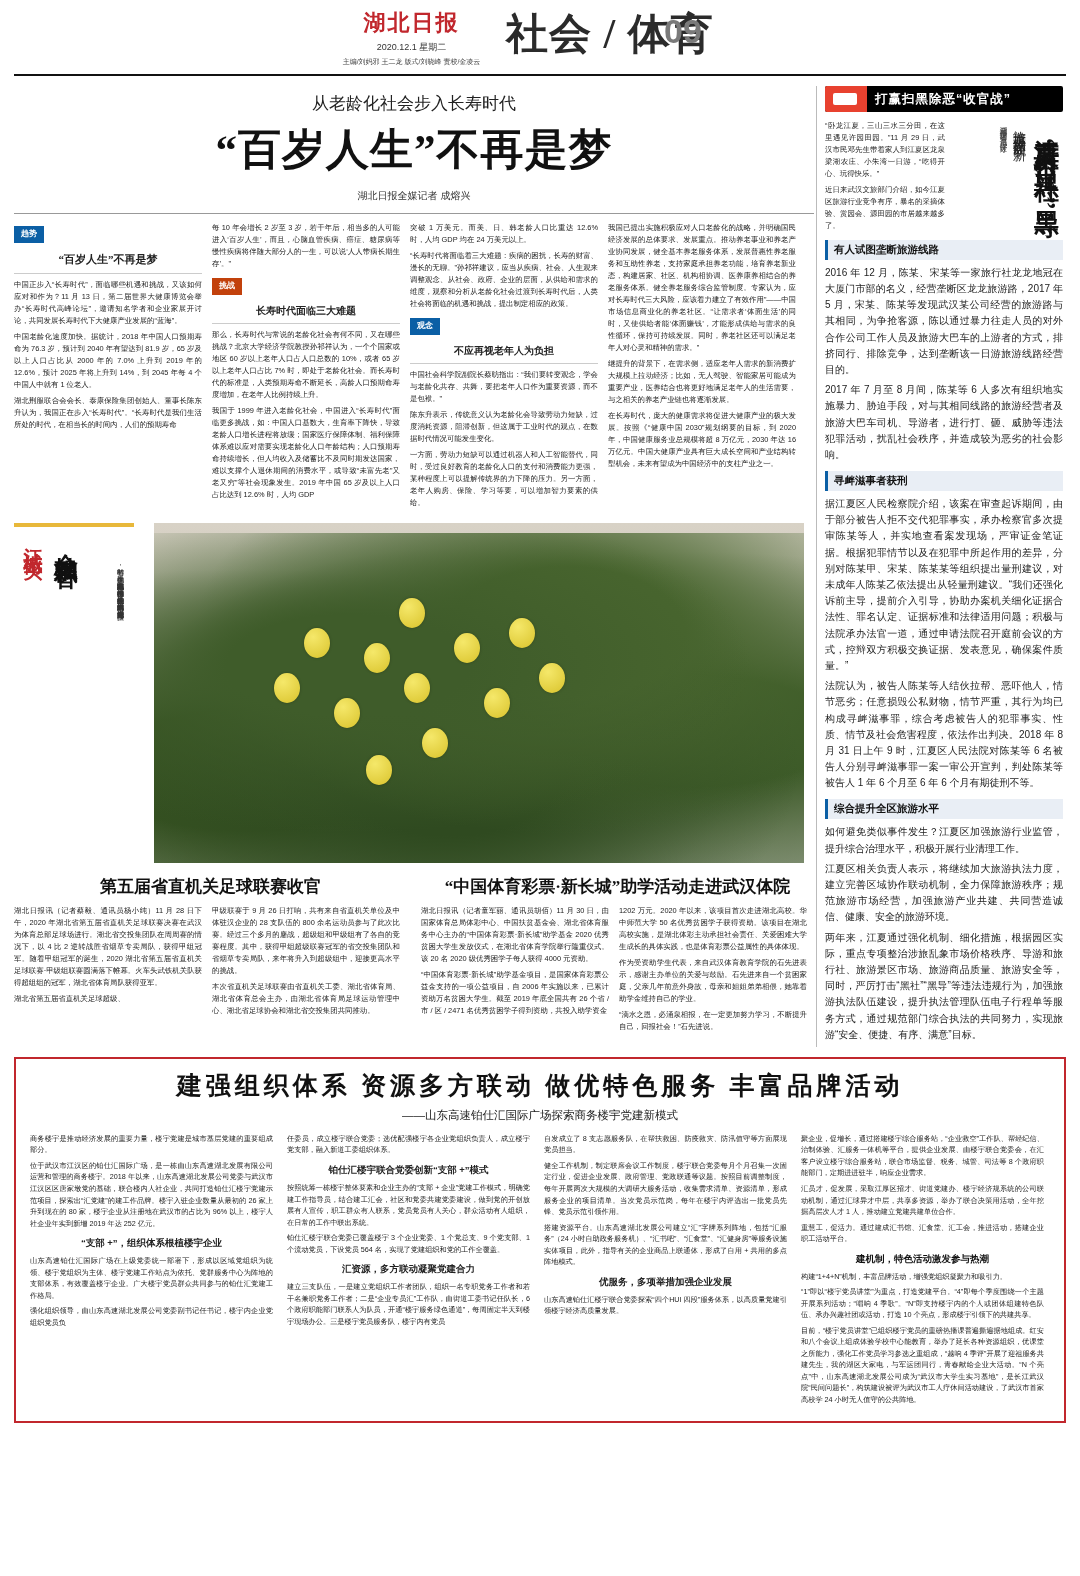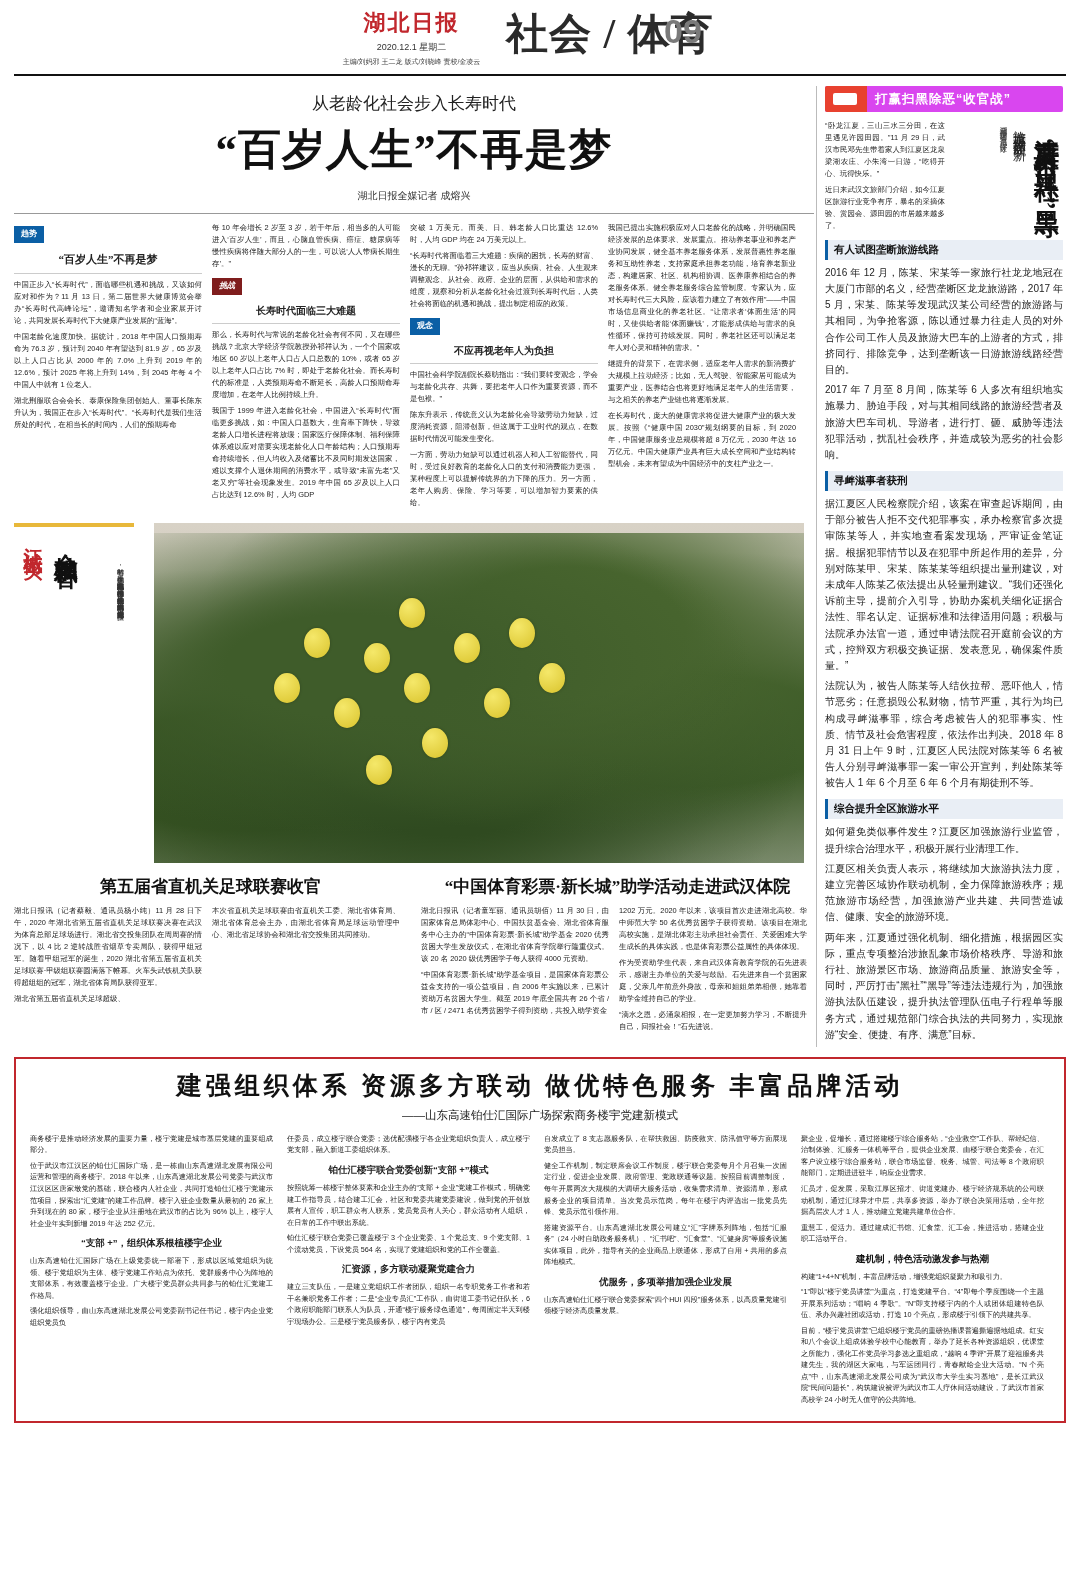--- a/index.html
+++ b/index.html
@@ -27,21 +27,21 @@
   
   .head-kicker{text-align:center;font-size:17px;color:#222;margin-top:6px;font-family:"Liberation Serif","DejaVu Serif",serif;}
   .head-main{text-align:center;font-size:43px;font-weight:bold;color:#111;margin-top:6px;letter-spacing:1px;font-family:"Liberation Serif","DejaVu Serif",serif;}
   .head-byline{text-align:center;font-size:10px;color:#333;margin-top:10px;}
   .rule-thin{border-top:1px solid #999;margin:10px 0 8px;}
 
   
   .cols4{display:flex;gap:10px;font-size:7.4px;line-height:1.62;color:#222;text-align:justify;}
   .cols4 .c{width:188px;}
   .sub-tag{display:inline-block;background:#0b5fa5;color:#fff;font-size:8px;padding:2px 7px;margin:4px 0 4px;font-weight:bold;}
-  .sub-tag.alt{background:#7f1d1d;font-style:italic;}
+  .sub-tag.alt{background:#c2410c;}
   .sub-head{font-size:11px;font-weight:bold;text-align:center;margin:4px 0 5px;border-bottom:1px solid #ccc;padding-bottom:4px;font-family:"Liberation Serif","DejaVu Serif",serif;}
   .sub-head.small{font-size:10px;}
   .cols4 p{margin:0 0 4px;}
 
   
   .photo-block{display:flex;margin-top:10px;gap:8px;}
   .photo-side{width:132px;position:relative;}
   .photo-side .bar{height:4px;background:#e8b83a;width:120px;margin-bottom:6px;}
   .vtitle{display:flex;gap:4px;margin-left:6px;}
   .vtitle span{writing-mode:vertical-rl;font-size:24px;font-weight:bold;letter-spacing:4px;font-family:"Liberation Serif","DejaVu Serif",serif;}
@@ -62,21 +62,21 @@
 
   
   .two-art{display:flex;gap:14px;margin-top:12px;}
   .two-art .a{width:393px;}
   .art-h{font-size:17px;font-weight:bold;text-align:center;margin-bottom:7px;font-family:"Liberation Serif","DejaVu Serif",serif;}
   .art-body{display:flex;gap:10px;font-size:7.4px;line-height:1.62;text-align:justify;color:#222;}
   .art-body .c{width:188px;}
   .art-body p{margin:0 0 4px;}
 
   
-  .banner{display:flex;align-items:center;background:#d946ef;height:26px;border-radius:2px;overflow:hidden;}
+  .banner{display:flex;align-items:center;background:#000000;height:26px;border-radius:2px;overflow:hidden;}
   .banner .ico{width:42px;height:26px;background:#e8412f;position:relative;}
   .banner .ico:after{content:"";position:absolute;left:8px;top:7px;width:24px;height:12px;background:#fff;border-radius:2px;}
   .banner .txt{color:#fff;font-size:12.5px;font-weight:bold;padding-left:8px;letter-spacing:1px;}
   .r-flex{display:flex;gap:6px;margin-top:8px;justify-content:space-between;}
   .r-text{width:120px;font-size:7.4px;line-height:1.62;text-align:justify;color:#222;}
   .r-title{width:110px;display:flex;justify-content:flex-end;gap:2px;}
   .r-title .big{writing-mode:vertical-rl;font-size:25px;font-weight:bold;letter-spacing:3px;font-family:"Liberation Serif","DejaVu Serif",serif;}
   .r-title .sm{writing-mode:vertical-rl;font-size:13px;letter-spacing:2px;color:#222;font-family:"Liberation Serif","DejaVu Serif",serif;}
   .r-title .by{writing-mode:vertical-rl;font-size:7.5px;color:#444;letter-spacing:1px;}
   .r-sec{margin-top:8px;}
@@ -177,20 +177,21 @@
 
       <div class="two-art">
         <div class="a">
           <div class="art-h">第五届省直机关足球联赛收官</div>
           <div class="art-body">
             <div class="c">
               <p>湖北日报讯（记者蔡毅、通讯员杨小纯）11 月 28 日下午，2020 年湖北省第五届省直机关足球联赛决赛在武汉为体育总部足球场进行。湖北省交投集团队在周周赛的情况下，以 4 比 2 逆转战胜省烟草专卖局队，获得甲组冠军。随着甲组冠军的诞生，2020 湖北省第五届省直机关足球联赛·甲级组联赛圆满落下帷幕。火车头武铁机关队获得超组组的冠军，湖北省体育局队获得亚军。</p>
               <p>湖北省第五届省直机关足球超级、</p>
             </div>
             <div class="c">
+              <p>甲级联赛于 9 月 26 日打响，共有来自省直机关单位及中体驻汉企业的 28 支队伍的 800 余名运动员参与了此次比赛。经过三个多月的鏖战，超级组和甲级组有了各自的竞赛程度。其中，获得甲组超级联赛冠军的省交投集团队和省烟草专卖局队，来年将升入到超级组中，迎接更高水平的挑战。</p>
               <p>本次省直机关足球联赛由省直机关工委、湖北省体育局、湖北省体育总会主办，由湖北省体育局足球运动管理中心、湖北省足球协会和湖北省交投集团共同推动。</p>
             </div>
           </div>
         </div>
         <div class="a">
           <div class="art-h">“中国体育彩票·新长城”助学活动走进武汉体院</div>
           <div class="art-body">
             <div class="c">
               <p>湖北日报讯（记者童军丽、通讯员胡佰）11 月 30 日，由国家体育总局体彩中心、中国扶贫基金会、湖北省体育服务中心主办的“中国体育彩票·新长城”助学基金 2020 优秀贫困大学生发放仪式，在湖北省体育学院举行隆重仪式。该 20 名 2020 级优秀困学子每人获得 4000 元资助。</p>
               <p>“中国体育彩票·新长城”助学基金项目，是国家体育彩票公益金支持的一项公益项目，自 2006 年实施以来，已累计资助万名贫困大学生。截至 2019 年底全国共有 26 个省 / 市 / 区 / 2471 名优秀贫困学子得到资助，共投入助学资金</p>

